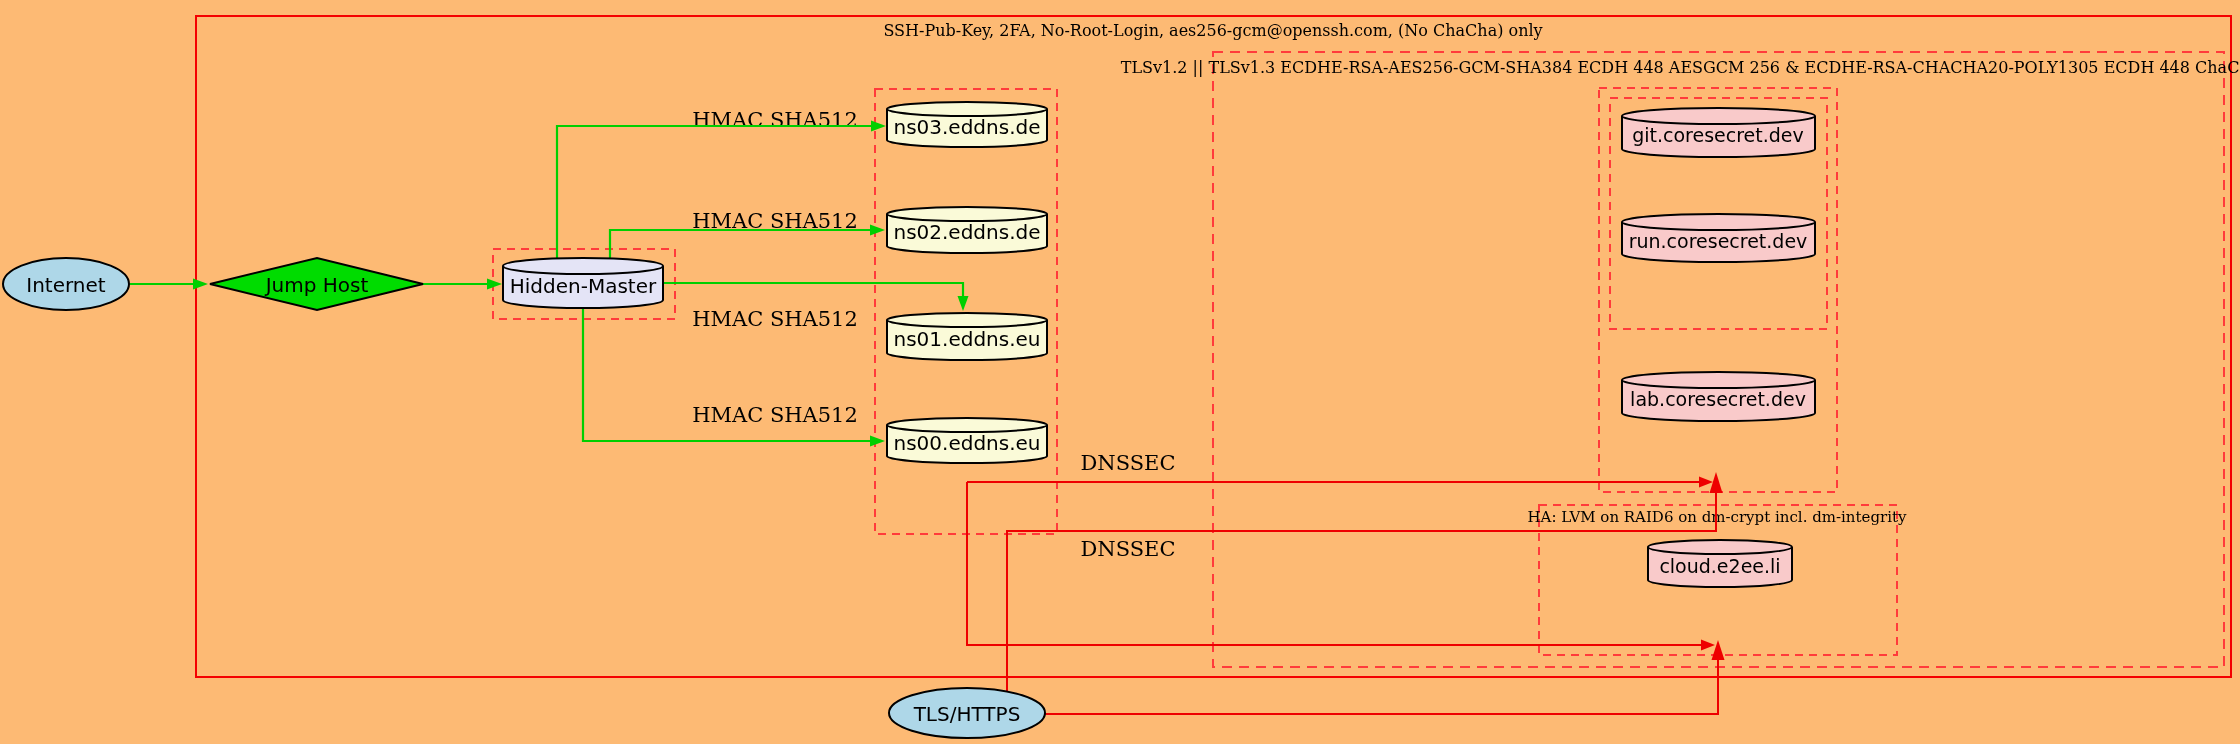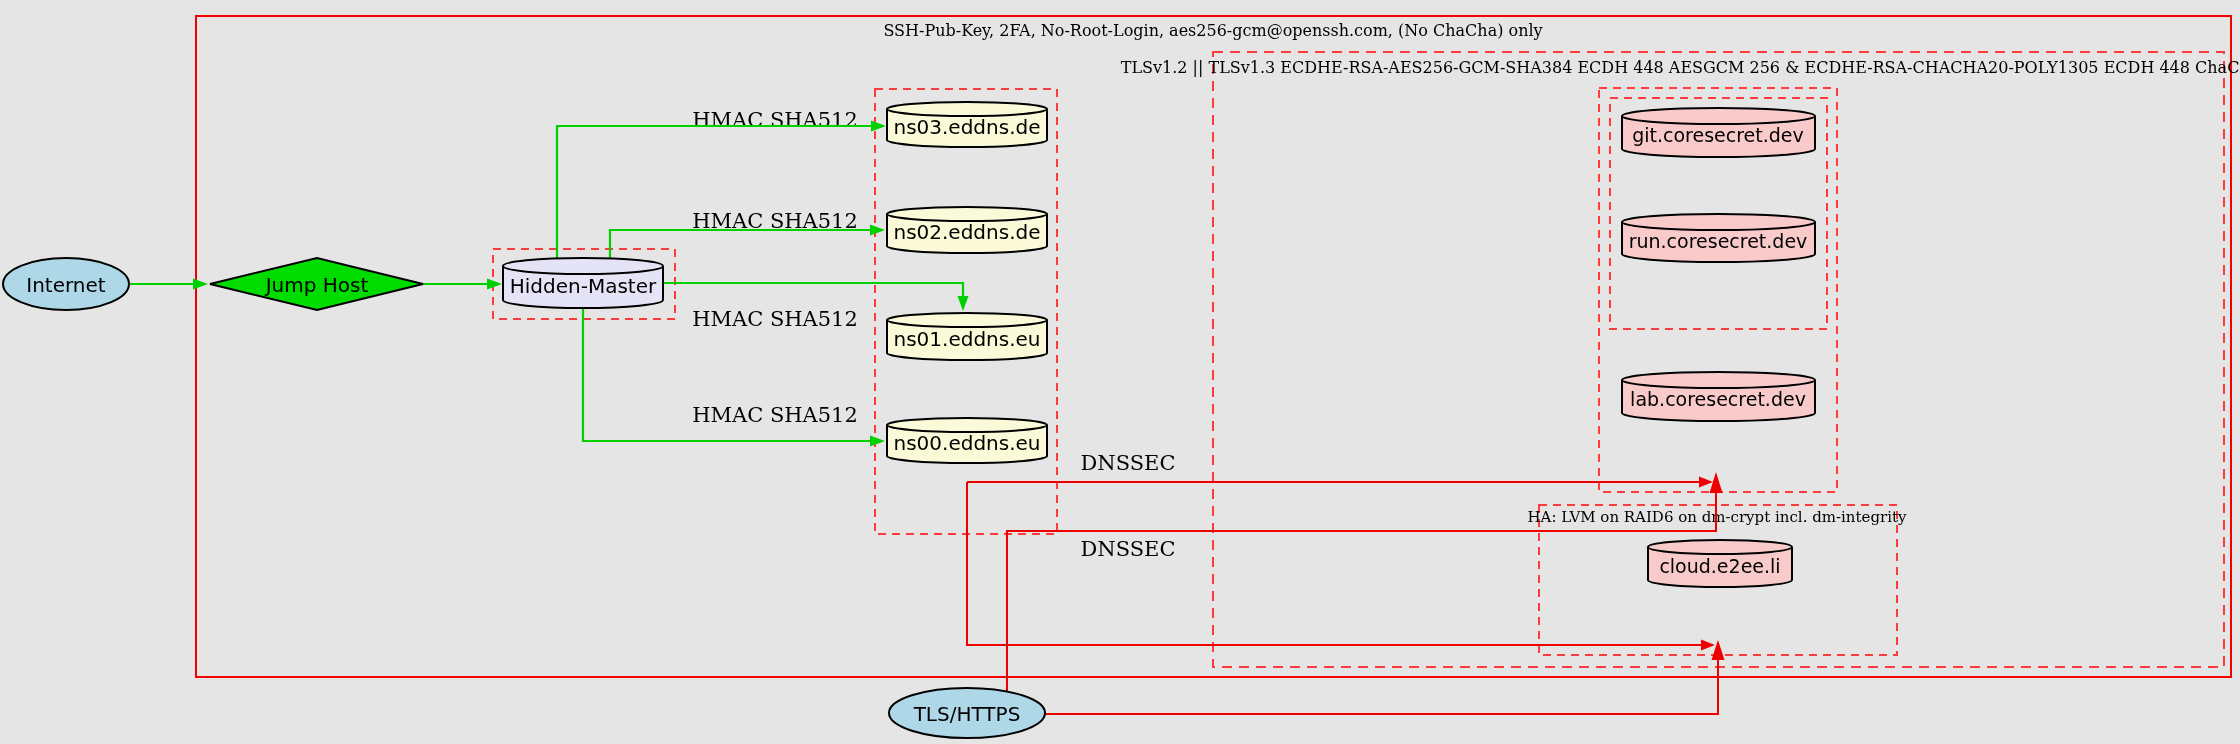--- a/index.html
+++ b/index.html
@@ -1,16 +1,16 @@
 <!DOCTYPE html>
 <html><head>
 <meta charset="utf-8">
 <style>
   html,body{margin:0;padding:0;background:#ffffff;}
-  .stage{position:relative;width:2240px;height:744px;background:#e5e5e5;overflow:hidden;}
+  .stage{position:relative;width:2240px;height:744px;background:#fdba74;overflow:hidden;}
   svg{display:block;}
   text{fill:#000;}
   .nodelabel{font-family:"DejaVu Sans","Liberation Sans",sans-serif;font-size:20px;}
   .nodelabel-sm{font-family:"DejaVu Sans","Liberation Sans",sans-serif;font-size:19px;}
   .edgelabel{font-family:"DejaVu Serif","Liberation Serif",serif;font-size:21px;}
   .clusterlabel{font-family:"DejaVu Serif","Liberation Serif",serif;font-size:16px;}
   .clusterlabel-sm{font-family:"DejaVu Serif","Liberation Serif",serif;font-size:15px;}
   .shape{stroke:#000;stroke-width:2;}
   .lid{fill:none;stroke:#000;stroke-width:2;}
   .gline{fill:none;stroke-width:2.2;}

